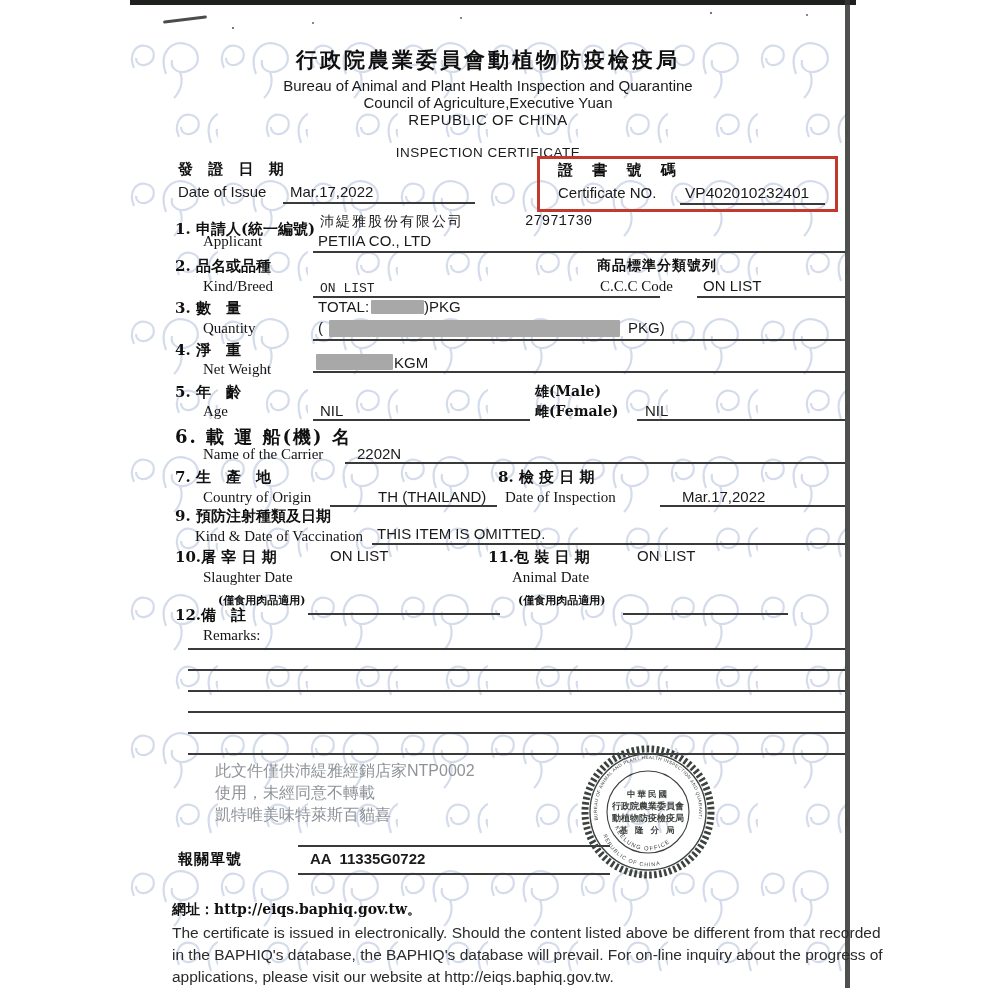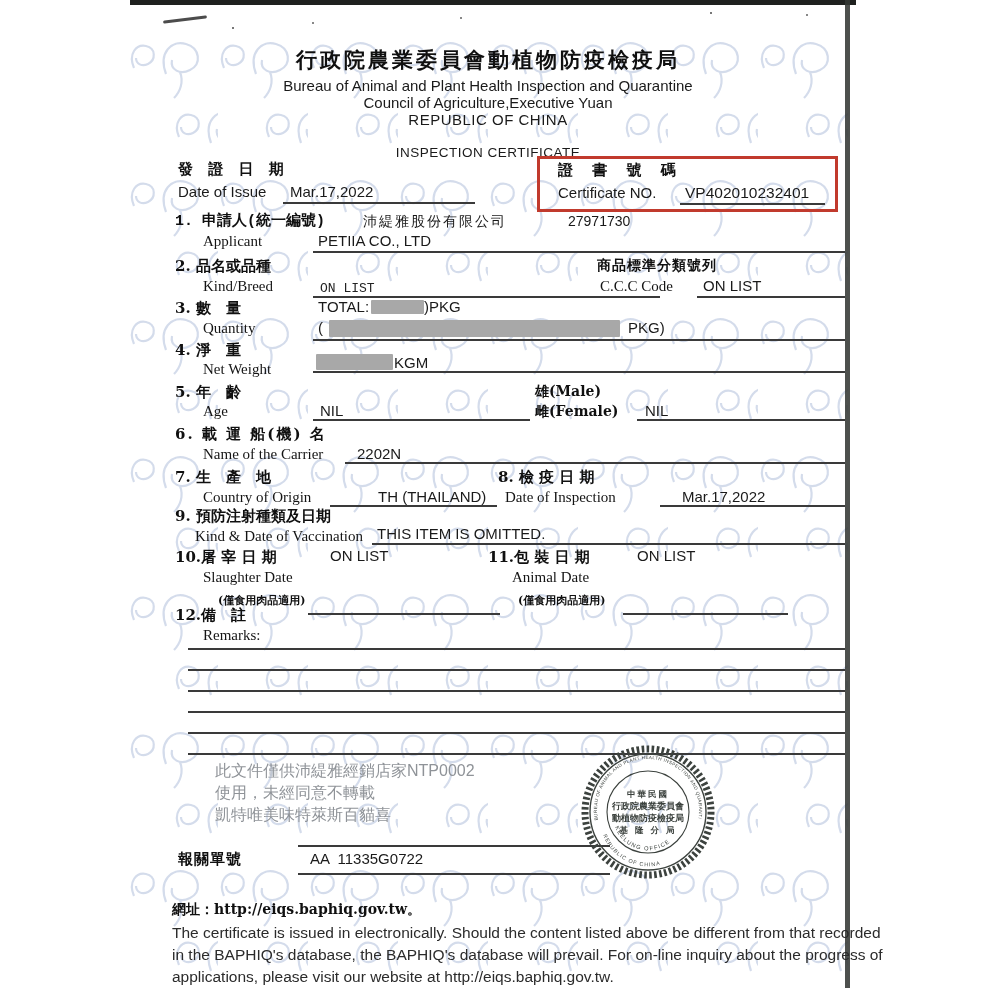--- a/index.html
+++ b/index.html
@@ -1,21 +1,21 @@
 <!DOCTYPE html>
 <html><head>
 <meta charset="utf-8">
 <style>
   html,body{margin:0;padding:0;background:#fdfdfd;}
   #canvas{position:relative;width:1000px;height:1000px;background:#ffffff;overflow:hidden;
           font-family:"Liberation Sans",sans-serif;color:#1c1c1c;}
   .abs{position:absolute;}
   
   .cjk{font-family:"DejaVu Serif","Liberation Serif",serif;font-weight:bold;color:#101010;}
-  .cjk-r{font-family:Liberation Sans, sans-serif;color:#181818;margin-left:43px;}
+  .cjk-r{font-family:Liberation Mono, monospace;color:#181818;}
   .tw{font-family:"Liberation Serif",serif;color:#141414;} 
   .sans{font-family:"Liberation Sans",sans-serif;color:#1a1a1a;}
   .mono{font-family:"Liberation Mono",monospace;color:#222;}
   
   .uline{position:absolute;height:0;border-top:2px solid #3a3a3a;}
   .redact{position:absolute;background:#a8a8a8;border-radius:1px;}
   .hdrline{position:absolute;left:130px;width:716px;text-align:center;}
   .seal-cjk{font-family:"DejaVu Serif",serif;font-weight:bold;}
 </style>
 </head>
@@ -57,21 +57,21 @@
   <div class="abs sans" style="left:178px;top:183px;font-size:15px;">Date of Issue</div>
   <div class="abs sans" style="left:290px;top:183px;font-size:15px;">Mar.17,2022</div>
   <div class="uline" style="left:283px;top:202px;width:192px;"></div>
 
   <div class="abs" style="left:537px;top:156px;width:295px;height:50px;border:3px solid #c13a2d;z-index:2;"></div>
   <div class="abs cjk" style="left:558px;top:161px;font-size:15px;letter-spacing:7px;z-index:3;">證 書 號 碼</div>
   <div class="abs sans" style="left:558px;top:184px;font-size:15px;z-index:3;">Certificate NO.</div>
   <div class="abs sans" style="left:685px;top:184px;font-size:15.5px;z-index:3;">VP402010232401</div>
   <div class="uline" style="left:680px;top:203px;width:145px;z-index:3;"></div>
 
-  <div class="abs cjk" style="left:175px;top:211px;font-size:15px;font-family:Liberation Mono, monospace;">1. 申請人(統一編號)</div>
+  <div class="abs cjk" style="left:175px;top:220px;font-size:15px;">1. 申請人(統一編號)</div>
   <div class="abs cjk-r" style="left:320px;top:213px;font-size:14px;letter-spacing:2px;">沛緹雅股份有限公司</div>
   <div class="abs cjk-r" style="left:525px;top:213px;font-size:14px;">27971730</div>
   <div class="abs tw" style="left:203px;top:233px;font-size:15px;">Applicant</div>
   <div class="abs sans" style="left:318px;top:232px;font-size:15px;">PETIIA CO., LTD</div>
   <div class="uline" style="left:313px;top:251px;width:532px;"></div>
 
   <div class="abs cjk" style="left:175px;top:257px;font-size:15px;">2. 品名或品種</div>
   <div class="abs cjk" style="left:597px;top:257px;font-size:14px;letter-spacing:1px;">商品標準分類號列</div>
   <div class="abs tw" style="left:203px;top:278px;font-size:15px;">Kind/Breed</div>
   <div class="abs mono" style="left:320px;top:281px;font-size:13px;">ON LIST</div>
@@ -98,21 +98,21 @@
 
   <div class="abs cjk" style="left:175px;top:383px;font-size:15px;">5. 年　齡</div>
   <div class="abs cjk" style="left:535px;top:383px;font-size:14px;">雄(Male)</div>
   <div class="abs tw" style="left:203px;top:403px;font-size:15px;">Age</div>
   <div class="abs sans" style="left:320px;top:402px;font-size:15px;">NIL</div>
   <div class="uline" style="left:313px;top:419px;width:217px;"></div>
   <div class="abs cjk" style="left:535px;top:403px;font-size:14px;">雌(Female)</div>
   <div class="abs sans" style="left:645px;top:402px;font-size:15px;">NIL</div>
   <div class="uline" style="left:637px;top:419px;width:208px;"></div>
 
-  <div class="abs cjk" style="left:175px;top:425px;font-size:15px;letter-spacing:2px;">6. 載 運 船(機) 名</div>
+  <div class="abs cjk" style="left:175px;top:425px;font-size:18px;letter-spacing:2px;">6. 載 運 船(機) 名</div>
   <div class="abs tw" style="left:203px;top:446px;font-size:15px;">Name of the Carrier</div>
   <div class="abs sans" style="left:357px;top:445px;font-size:15px;">2202N</div>
   <div class="uline" style="left:345px;top:462px;width:500px;"></div>
 
   <div class="abs cjk" style="left:175px;top:468px;font-size:15px;">7. 生　產　地</div>
   <div class="abs cjk" style="left:498px;top:468px;font-size:15px;">8. 檢 疫 日 期</div>
   <div class="abs tw" style="left:203px;top:489px;font-size:15px;">Country of Origin</div>
   <div class="abs sans" style="left:378px;top:488px;font-size:15px;">TH (THAILAND)</div>
   <div class="uline" style="left:330px;top:505px;width:167px;"></div>
   <div class="abs tw" style="left:505px;top:489px;font-size:15px;">Date of Inspection</div>
@@ -167,21 +167,21 @@
     <text class="seal-cjk" x="70" y="67" text-anchor="middle" font-size="9" fill="#3c423e">行政院農業委員會</text>
     <text class="seal-cjk" x="70" y="79" text-anchor="middle" font-size="9" fill="#3c423e">動植物防疫檢疫局</text>
     <text class="seal-cjk" x="70" y="91" text-anchor="middle" font-size="8.5" fill="#3c423e" letter-spacing="2">基 隆 分 局</text>
     <text font-size="5.8" fill="#3c423e" font-family="Liberation Sans, sans-serif" letter-spacing="1.2">
       <textPath href="#keelArc">KEELUNG OFFICE</textPath>
     </text>
   </svg>
 
   <div class="uline" style="left:298px;top:845px;width:312px;"></div>
   <div class="abs cjk" style="left:178px;top:850px;font-size:15px;letter-spacing:1px;">報關單號</div>
-  <div class="abs sans" style="left:310px;top:850px;font-size:15px;white-space:pre;">AA  11335G0722</div>
+  <div class="abs sans" style="left:310px;top:850px;font-size:15px;white-space:pre;font-weight:bold;">AA  11335G0722</div>
   <div class="uline" style="left:298px;top:873px;width:312px;"></div>
 
   <div class="abs cjk" style="left:172px;top:901px;font-size:14px;">網址：http://eiqs.baphiq.gov.tw。</div>
   <div class="abs sans" style="left:172px;top:924px;font-size:15.5px;color:#2b2b2b;">The certificate is issued in electronically. Should the content listed above be different from that recorded</div>
   <div class="abs sans" style="left:172px;top:946px;font-size:15.5px;color:#2b2b2b;">in the BAPHIQ's database, the BAPHIQ's database will prevail. For on-line inquiry about the progress of</div>
   <div class="abs sans" style="left:172px;top:968px;font-size:15.5px;color:#2b2b2b;">applications, please visit our website at http://eiqs.baphiq.gov.tw.</div>
 
 </div>
 
 </body></html>

